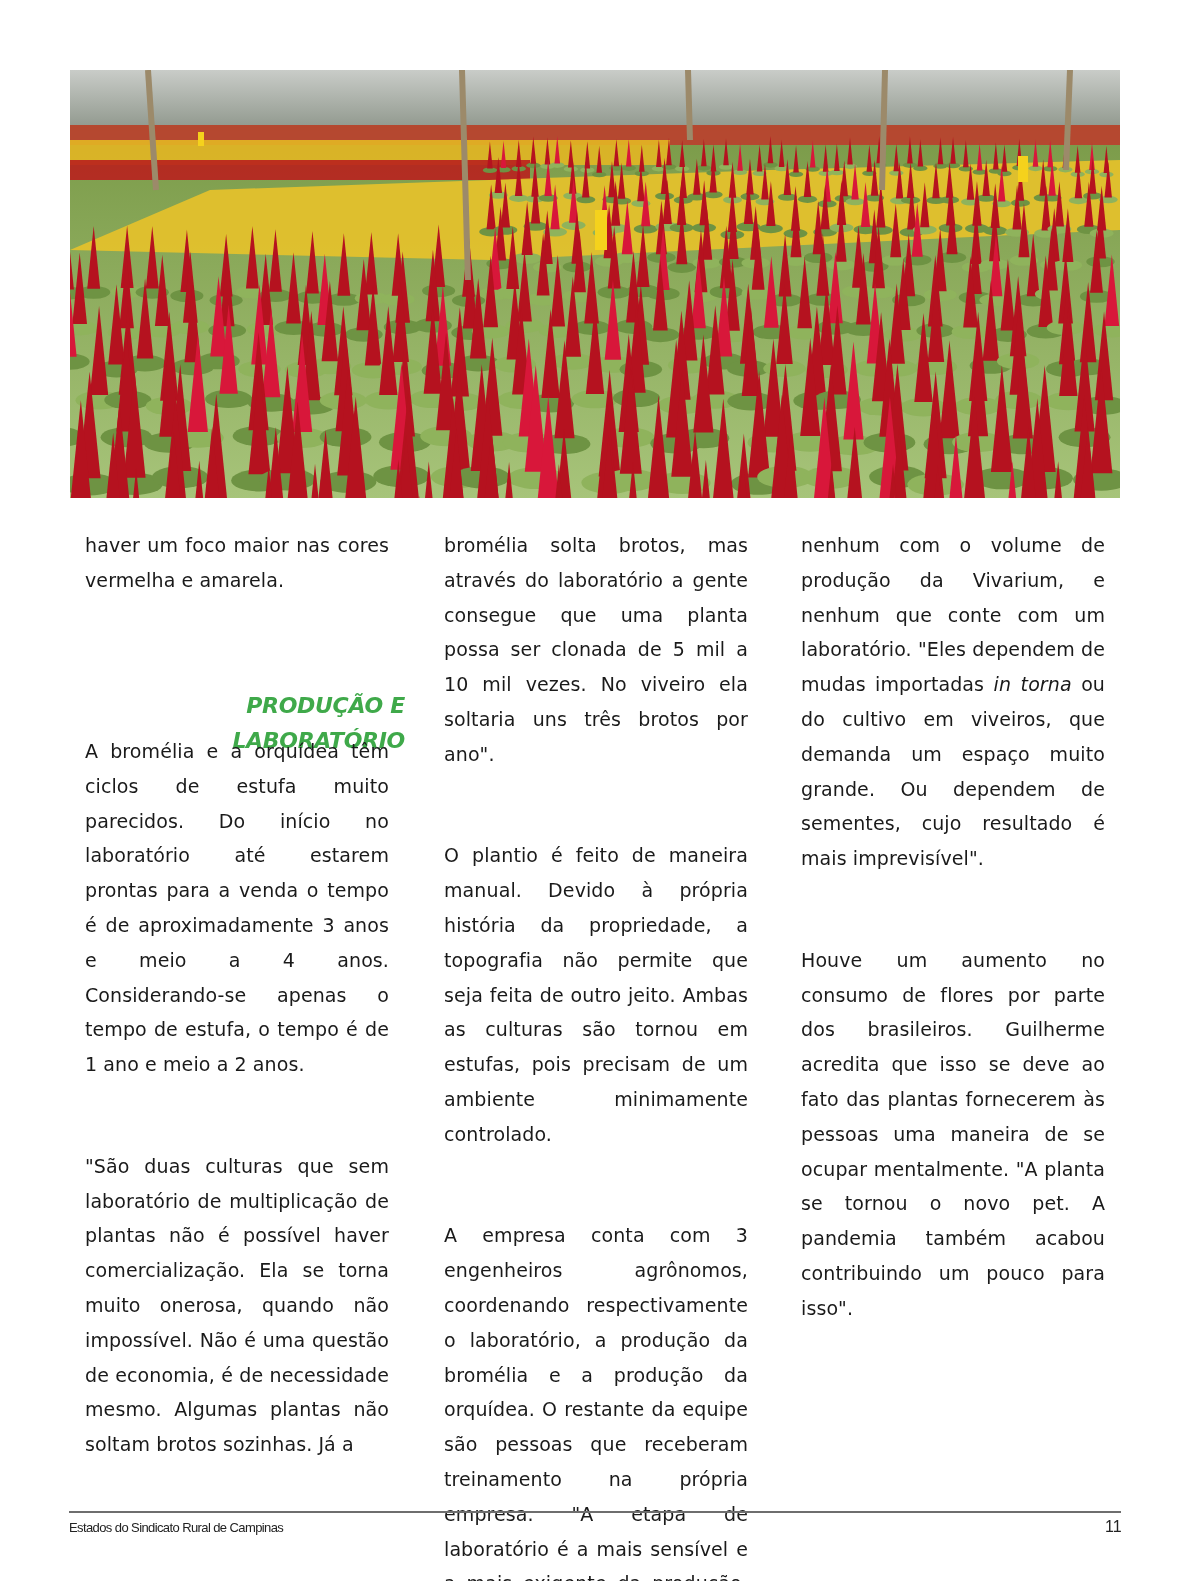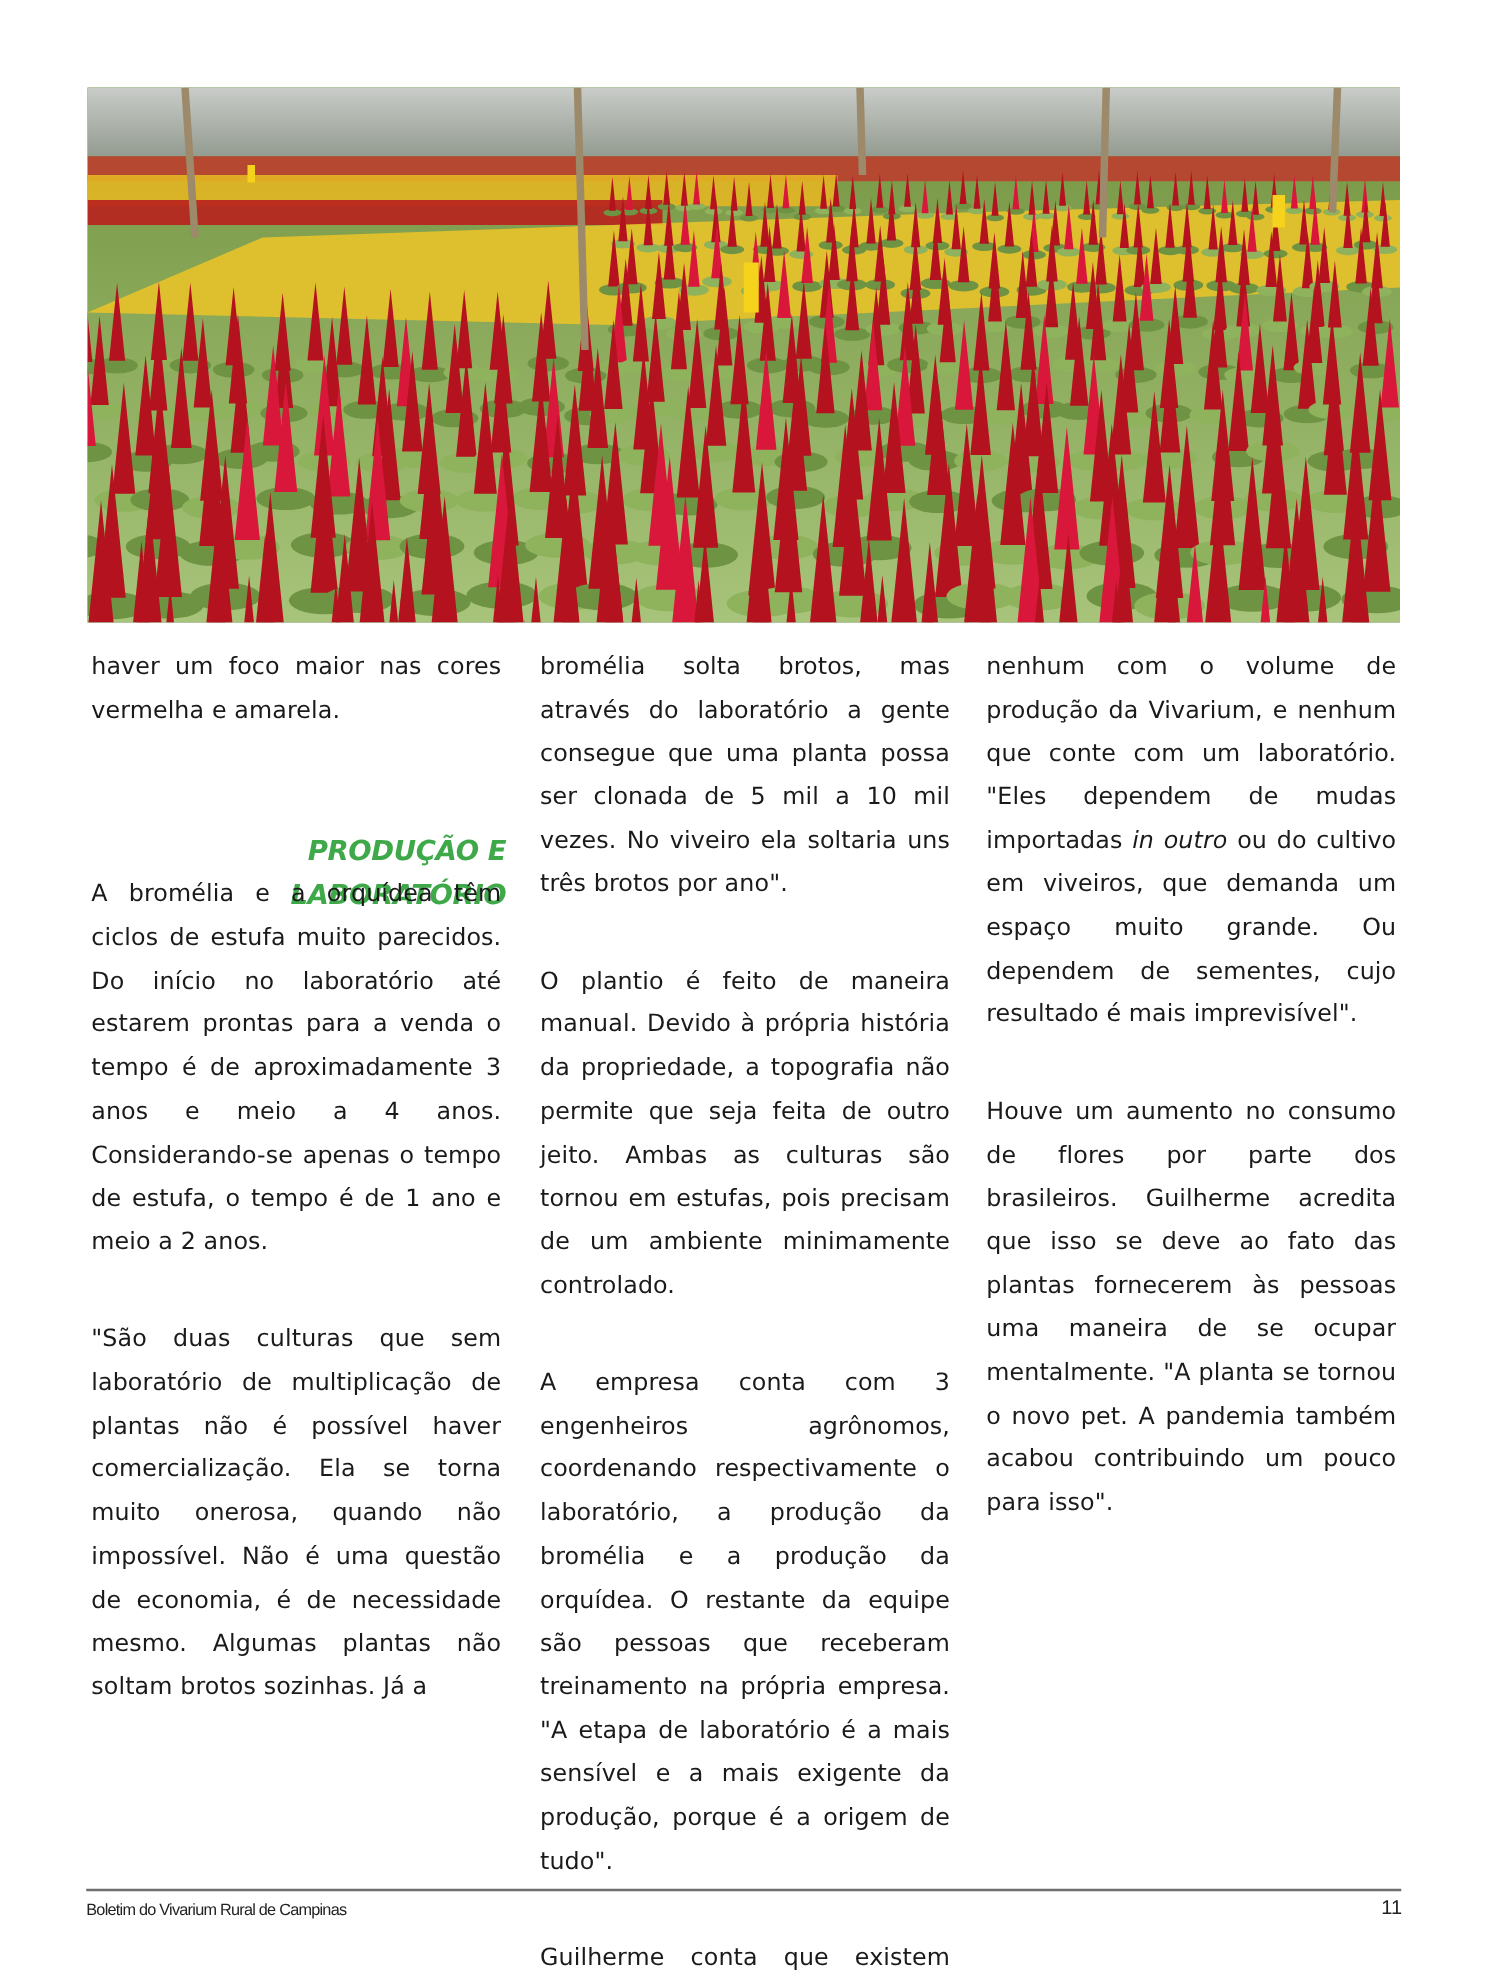--- a/index.html
+++ b/index.html
@@ -9,21 +9,21 @@
     }
     .photo {
       position: absolute; left: 70px; top: 70px; width: 1050px; height: 428px;
       overflow: hidden; background: #6b8a4a;
     }
     .photo svg { display: block; width: 100%; height: 100%; }
     .col {
       position: absolute; top: 512px; width: 336px;
       font-size: 19px; line-height: 34.8px; letter-spacing: 0.1px;
     }
-    .col p { margin: 4px; text-align: justify; }
+    .col p { margin: 16px; text-align: justify; }
     .col .gap { height: 34.8px; }
     .col1 { left: 69px; }
     .col2 { left: 428px; }
     .col3 { left: 785px; }
     .heading {
       margin: 0; font-weight: bold; font-style: italic; font-size: 22px;
       color: #3fa94a; line-height: 34.8px; letter-spacing: -0.3px;
       padding-top: 6px; height: 28.8px; text-align: right;
     }
     em { font-style: italic; }
@@ -823,21 +823,21 @@
 <div class="col col2">
     <p><span>bromélia solta brotos, mas através do laboratório a gente consegue que uma planta possa ser clonada de 5 mil a 10 mil vezes. No viveiro ela soltaria uns três brotos por ano".</span></p>
     <div class="gap"></div>
     <p><span>O plantio é feito de maneira manual. Devido à própria história da propriedade, a topografia não permite que seja feita de outro jeito. Ambas as culturas são tornou em estufas, pois precisam de um ambiente minimamente controlado.</span></p>
     <div class="gap"></div>
     <p><span>A empresa conta com 3 engenheiros agrônomos, coordenando respectivamente o laboratório, a produção da bromélia e a produção da orquídea. O restante da equipe são pessoas que receberam treinamento na própria empresa. "A etapa de laboratório é a mais sensível e a mais exigente da produção, porque é a origem de tudo".</span></p>
     <div class="gap"></div>
     <p><span>Guilherme conta que existem outros produtores de Bromélias, mas</span></p>
   </div>
 <div class="col col3">
-    <p><span>nenhum com o volume de produção da Vivarium, e nenhum que conte com um laboratório. "Eles dependem de mudas importadas</span> <em>in outro</em><span> ou do cultivo em viveiros, que demanda um espaço muito grande. Ou dependem de sementes, cujo resultado é mais imprevisível".</span></p>
+    <p><span>nenhum com o volume de produção da Vivarium, e nenhum que conte com um laboratório. "Eles dependem de mudas importadas</span> <em>in torna</em><span> ou do cultivo em viveiros, que demanda um espaço muito grande. Ou dependem de sementes, cujo resultado é mais imprevisível".</span></p>
     <div class="gap"></div>
     <p><span>Houve um aumento no consumo de flores por parte dos brasileiros. Guilherme acredita que isso se deve ao fato das plantas fornecerem às pessoas uma maneira de se ocupar mentalmente. "A planta se tornou o novo pet. A pandemia também acabou contribuindo um pouco para isso".</span></p>
     <div class="gap"></div>
   </div>
 
 <div class="rule"></div>
-<div class="footer-title">Boletim do Vivarium Rural de Campinas</div>
+<div class="footer-title">Estados do Sindicato Rural de Campinas</div>
 <div class="page-num">11</div>
 
 </body></html>

